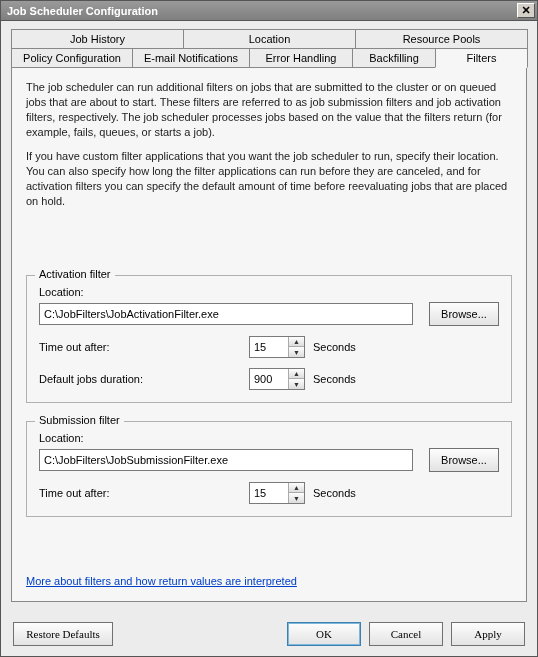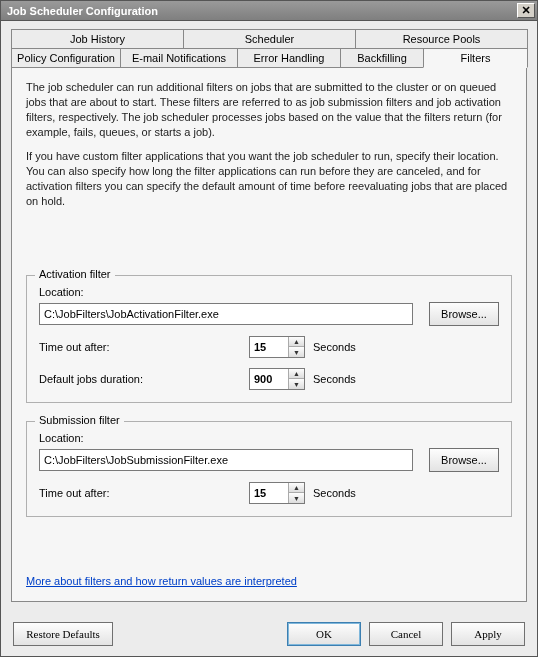--- a/index.html
+++ b/index.html
@@ -139,21 +139,20 @@
     background: #fff;
   }
   .spinwrap input {
     width: 38px;
     border: none;
     font-family: inherit;
     font-size: 11px;
     padding: 0 4px;
     text-align: left;
     outline: none;
-    font-weight: bold;
   }
   .spinbtns {
     display: flex;
     flex-direction: column;
     width: 16px;
     border-left: 1px solid #aaa;
   }
   .spinbtns div {
     flex: 1;
     background: linear-gradient(#fdfdfd, #ddd);
@@ -200,25 +199,25 @@
     <span>Job Scheduler Configuration</span>
     <div class="close">
       <span>✕</span>
     </div>
   </div>
 
   <div class="content">
     <div class="tabs-outer">
       <div class="tabrow tabrow1">
         <div class="tab" style="flex:1"><span>Job History</span></div>
-        <div class="tab" style="flex:1"><span>Scheduler</span></div>
+        <div class="tab" style="flex:1"><span>Location</span></div>
         <div class="tab" style="flex:1"><span>Resource Pools</span></div>
       </div>
       <div class="tabrow tabrow2">
-        <div class="tab" style="width:110px"><span>Policy Configuration</span></div>
+        <div class="tab" style="width:122px"><span>Policy Configuration</span></div>
         <div class="tab" style="width:118px"><span>E-mail Notifications</span></div>
         <div class="tab" style="width:104px"><span>Error Handling</span></div>
         <div class="tab" style="width:84px"><span>Backfilling</span></div>
         <div class="tab active" style="flex:1"><span>Filters</span></div>
       </div>
     </div>
 
     <div class="tabpanel">
       <div class="desc">The job scheduler can run additional filters on jobs that are submitted to the cluster or on queued jobs that are about to start. These filters are referred to as job submission filters and job activation filters, respectively. The job scheduler processes jobs based on the value that the filters return (for example, fails, queues, or starts a job).</div>
       <div class="desc">If you have custom filter applications that you want the job scheduler to run, specify their location. You can also specify how long the filter applications can run before they are canceled, and for activation filters you can specify the default amount of time before reevaluating jobs that are placed on hold.</div>

